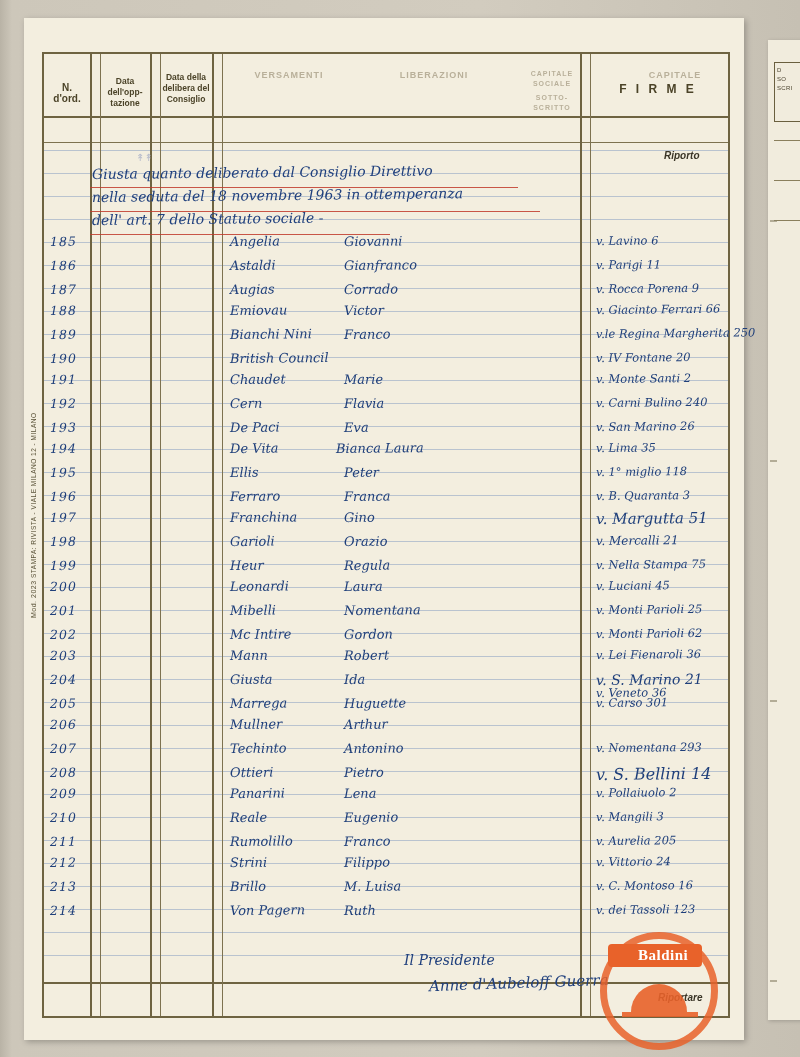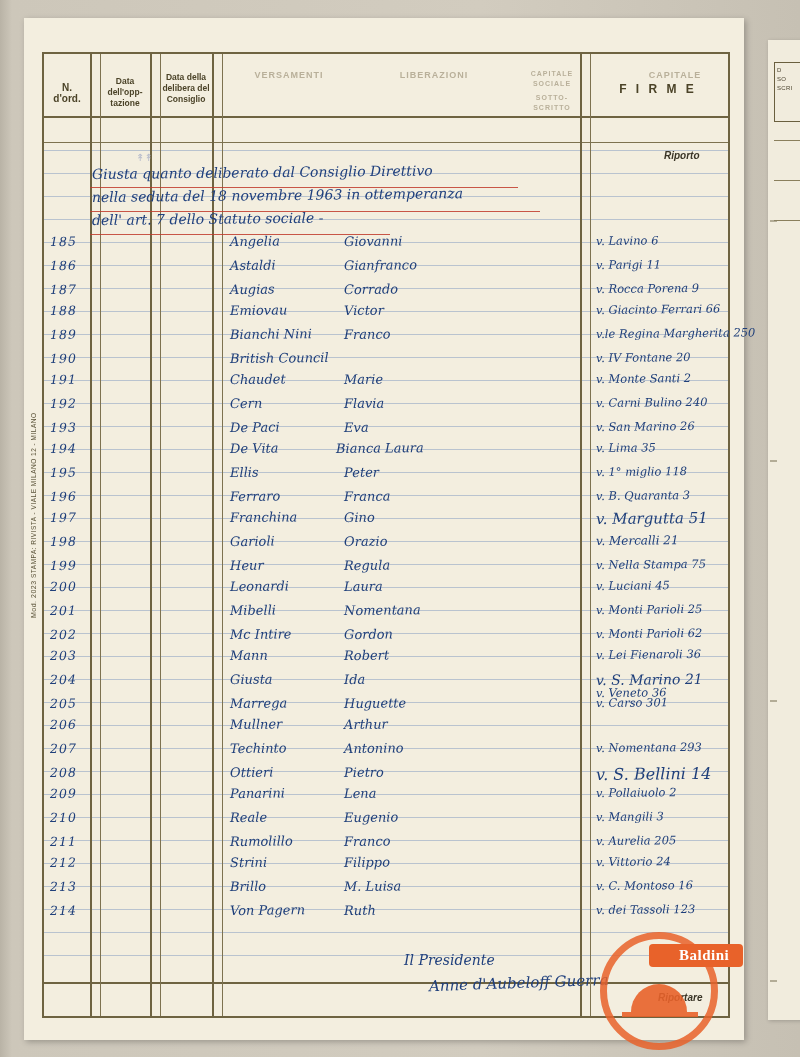--- a/index.html
+++ b/index.html
@@ -533,17 +533,17 @@
             <div class="hand" style="left: 552px; top: 848.8px; font-size: 11.5px;">v. dei Tassoli 123</div>
           </div>
         </div>
 
       <div class="sig" style="left:360px; top:898px; font-size:14px;">Il Presidente</div>
       <div class="sig" style="left:385px; top:920px; font-size:15px; transform:rotate(-2deg);">Anne d'Aubeloff Guerra</div>
 
       <div class="stamp-ring" style="left:556px; top:878px;"></div>
       <div class="stamp-dome" style="left:587px; top:930px;"></div>
       <div class="stamp-line" style="left:578px; top:958px; width:76px;"></div>
-      <div class="stamp-badge" style="left:605px; top:890px;padding-left:30px;">Baldini</div>
+      <div class="stamp-badge" style="left:564px; top:890px;padding-left:30px;">Baldini</div>
 
     </div>
   </div>
 </div>
 
 </body></html>

